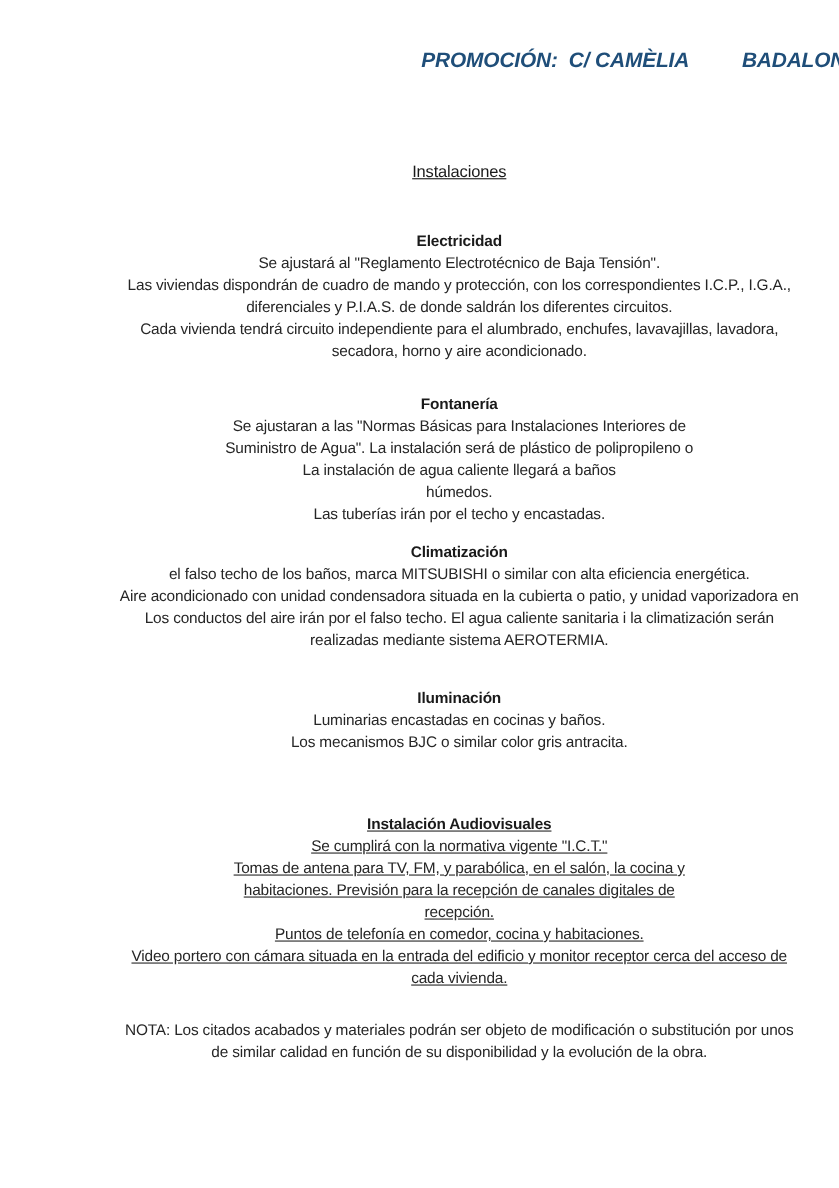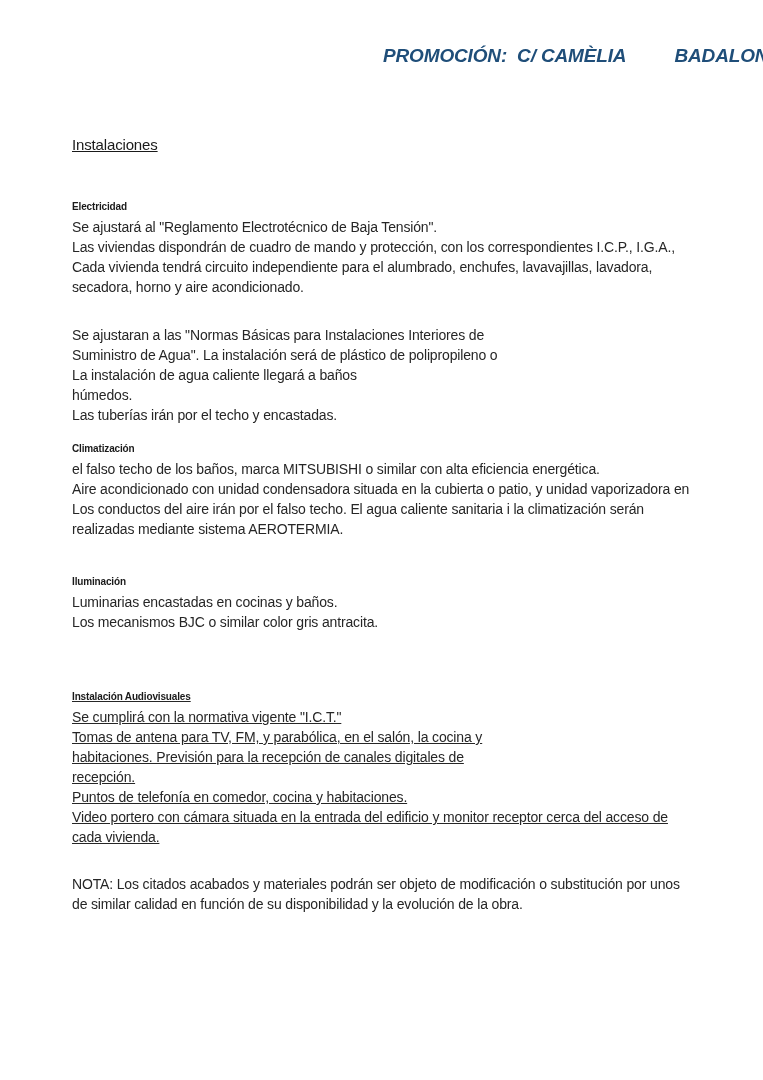--- a/index.html
+++ b/index.html
@@ -28,35 +28,36 @@
     font-size: 19px;
     color: #1F4E79;
     white-space: nowrap;
     font-style: italic;
   }
   .doc-header .gap-small { display: inline-block; width: 10px; }
   .doc-header .gap-large { display: inline-block; width: 48px; }
   .content {
     position: absolute;
     left: 72px;
-    top: 135px;
+    top: 147px;
     width: 691px;
+    text-align: center;
   }
   .doc-title {
     font-size: 15px;
     line-height: 20px;
     text-decoration: underline;
     margin: 0 0 42px 0;
     font-weight: normal;
     color: #1a1a1a;
   }
   .section { margin: 0; }
   .section .heading {
     font-weight: bold;
-    font-size: 10px;
+    font-size: 14px;
     line-height: 20px;
     margin: 0;
     color: #1a1a1a;
   }
   .section .line, .note .line {
     font-size: 14px;
     line-height: 20px;
     white-space: nowrap;
     margin: 0;
   }
@@ -80,25 +81,27 @@
   </div>
 
   <div class="content">
 
     <div class="doc-title">Instalaciones</div>
 
     <div class="section sec-electricidad">
       <div class="heading">Electricidad</div>
       <div class="line">Se ajustará al "Reglamento Electrotécnico de Baja Tensión".</div>
       <div class="line">Las viviendas dispondrán de cuadro de mando y protección, con los correspondientes I.C.P., I.G.A.,</div>
+      <div class="line">diferenciales y P.I.A.S. de donde saldrán los diferentes circuitos.</div>
       <div class="line">Cada vivienda tendrá circuito independiente para el alumbrado, enchufes, lavavajillas, lavadora,</div>
       <div class="line">secadora, horno y aire acondicionado.</div>
     </div>
 
     <div class="section sec-fontaneria">
+      <div class="heading">Fontanería</div>
       <div class="line">Se ajustaran a las "Normas Básicas para Instalaciones Interiores de</div>
       <div class="line">Suministro de Agua". La instalación será de plástico de polipropileno o</div>
       <div class="line">La instalación de agua caliente llegará a baños</div>
       <div class="line">húmedos.</div>
       <div class="line">Las tuberías irán por el techo y encastadas.</div>
     </div>
 
     <div class="section sec-climatizacion">
       <div class="heading">Climatización</div>
       <div class="line">el falso techo de los baños, marca MITSUBISHI o similar con alta eficiencia energética.</div>

